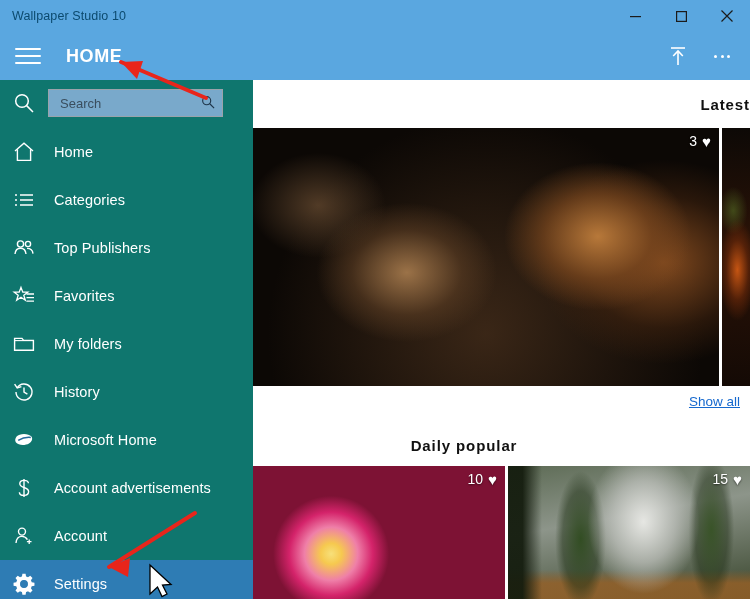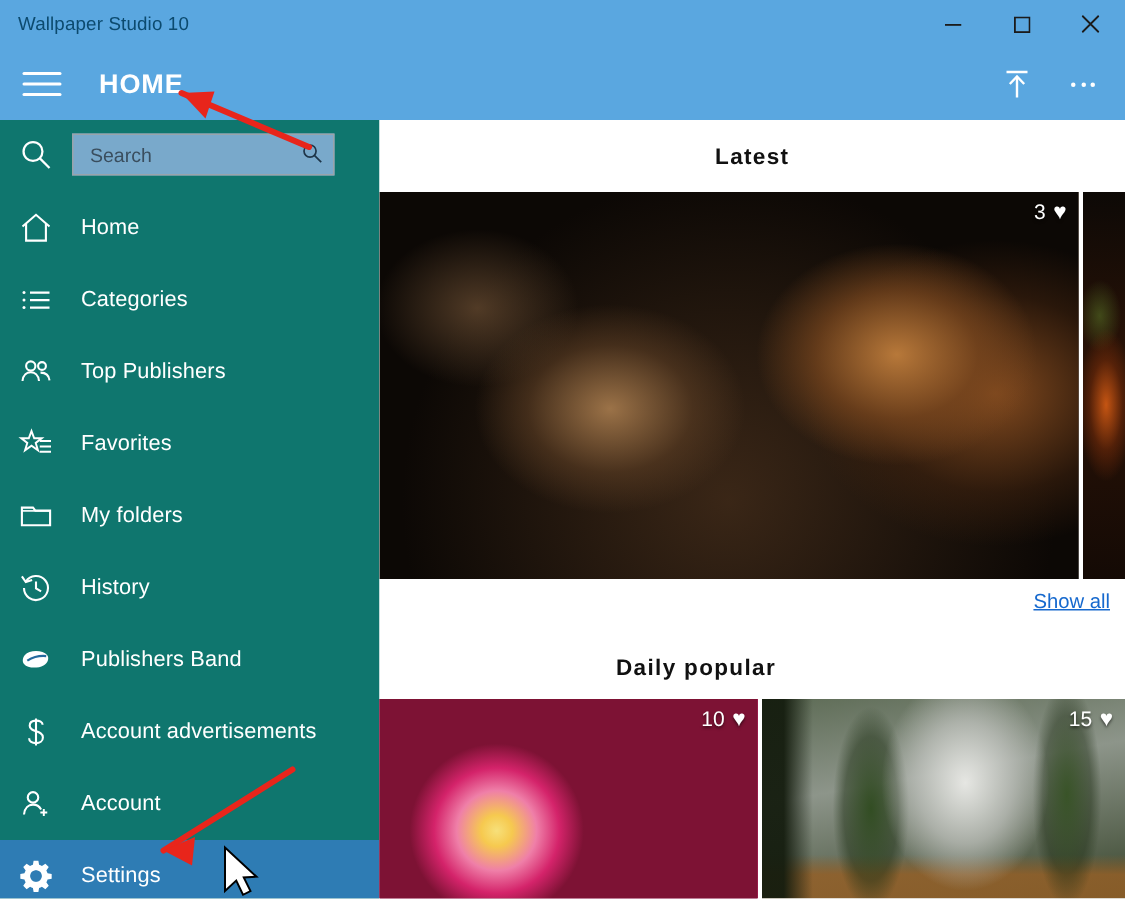--- a/index.html
+++ b/index.html
@@ -291,21 +291,21 @@
         <span class="nav-label">History</span>
       </div>
 
       <div class="nav-item">
         <span class="nav-icon">
           <svg width="24" height="24" viewBox="0 0 24 24">
             <path d="M4.6 8.6 C7.4 5.2 16.6 5.2 19.4 8.6 C21 10.6 20 14 17 15.6 C13 17.8 6.4 17.6 4 14.6 C2.6 12.8 3.2 10.3 4.6 8.6 Z" fill="#fff"></path>
             <path d="M6.2 12.4 C9.8 10.2 14.6 9 18.8 9.4" fill="none" stroke="#246A9E" stroke-width="1.5"></path>
           </svg>
         </span>
-        <span class="nav-label">Publishers Band</span>
+        <span class="nav-label">Microsoft Home</span>
       </div>
 
       <div class="nav-item">
         <span class="nav-icon">
           <svg width="24" height="24" viewBox="0 0 24 24">
             <path d="M12 3 V21" stroke="#fff" stroke-width="1.4" fill="none"></path>
             <path d="M16.4 7.2 C16.4 5.3 14.4 4.4 12 4.4 C9.6 4.4 7.8 5.6 7.8 7.8 C7.8 12.6 16.6 10.4 16.6 15.6 C16.6 18.2 14.4 19.4 12 19.4 C9.4 19.4 7.4 18.2 7.4 16.2" fill="none" stroke="#fff" stroke-width="1.4"></path>
           </svg>
         </span>
         <span class="nav-label">Account advertisements</span>
@@ -330,21 +330,21 @@
           </svg>
         </span>
         <span class="nav-label">Settings</span>
       </div>
 
     </div>
   </div>
 
   <div class="content">
 
-    <div class="section-title" style="position:absolute;left:0;top:16px;width:497px;">Latest</div>
+    <div class="section-title" style="position:absolute;left:0;top:16px;width:497px;text-align:right;">Latest</div>
 
     <div class="row-latest">
       <div class="tile tile-lion ph-lion">
         <div class="likes">
           <span>3</span>
           <span class="heart">♥</span>
         </div>
       </div>
       <div class="tile tile-edge ph-dark-orange"></div>
     </div>

